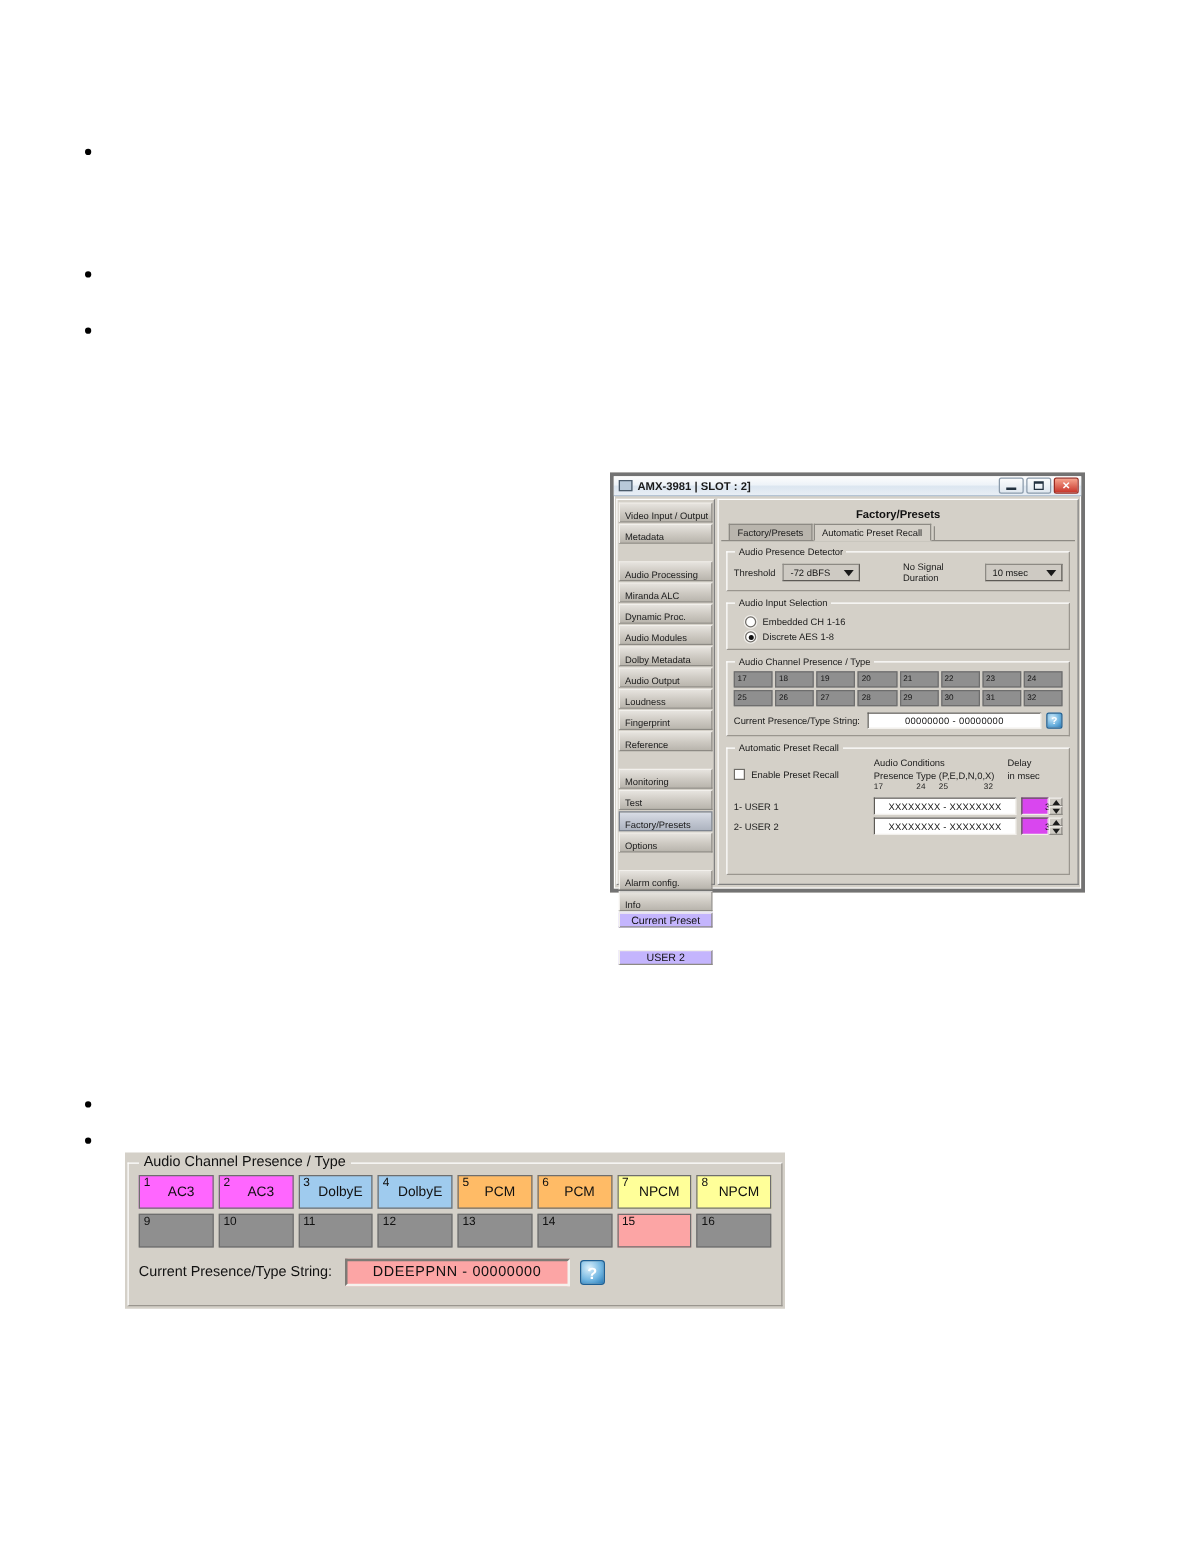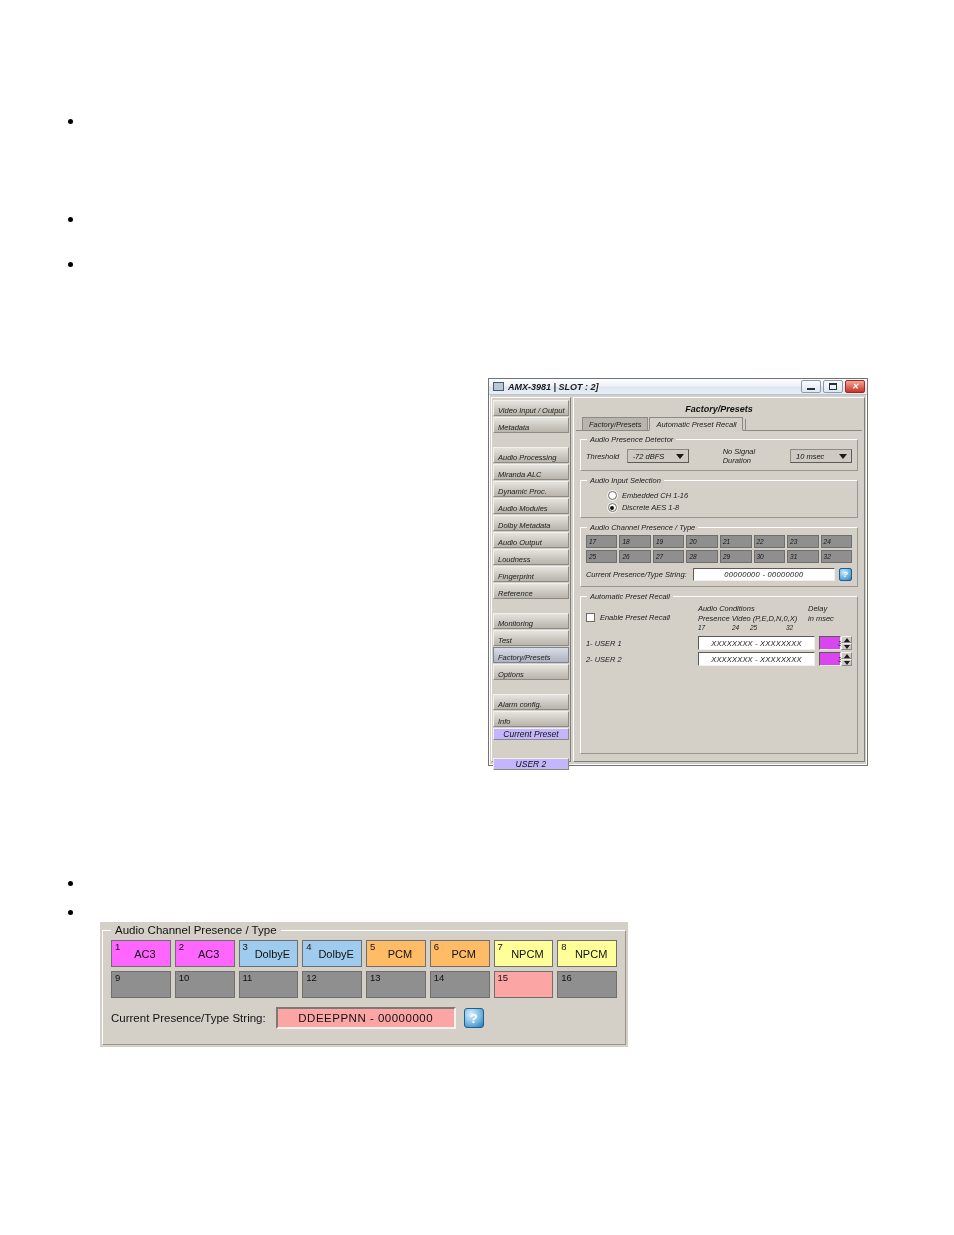--- a/index.html
+++ b/index.html
@@ -17,25 +17,24 @@
     position:absolute;
     width:5px; height:5px;
     background:#000;
     border-radius:50%;
   }
 
   
   #amx-window {
     position:absolute;
     left:488px; top:378px;
-    width:380px; height:388px;
+    width:380px; height:336px;
     background:#d4d0c8;
-    border:1px solid #737373;
+    border:3px solid #737373;
     box-shadow:0 0 0 1px #ffffff inset;
-    font-style:italic;
   }
   .titlebar {
     height:16px;
     background:linear-gradient(to bottom,#fdfdfd 0%,#eef3f8 45%,#dce6f0 55%,#e8eef5 100%);
     display:flex; align-items:center;
     padding:0 2px 0 4px;
     border-bottom:1px solid #b5c4d4;
   }
   .titlebar .tb-icon {
     width:11px; height:9px;
@@ -215,21 +214,21 @@
     min-width:62px;
   }
   .combo .cb-arrow {
     position:absolute; right:4px; top:50%;
     width:0;height:0; margin-top:-2px;
     border-left:4px solid transparent;
     border-right:4px solid transparent;
     border-top:5px solid #1b1b1b;
   }
 
-  .radio-row { display:flex; align-items:flex-start; margin:3px 0 0 22px; }
+  .radio-row { display:flex; align-items:flex-start; margin:3px 0 0 9px; }
   .radio {
     width:9px;height:9px;border-radius:50%;
     background:#ffffff;
     border:1px solid #6e6b66;
     box-shadow:0 0 0 1px #f0eeea;
     margin-right:5px;
     display:flex;align-items:center;justify-content:center;
     flex:0 0 auto;
   }
   .radio .dot { width:4px;height:4px;border-radius:50%; background:#111; display:none;}
@@ -550,21 +549,21 @@
 
           <div class="apr-head">
             <div class="apr-left">
               <div class="chk-row">
                 <div class="checkbox"></div>
                 <span class="lbl">Enable Preset Recall</span>
               </div>
             </div>
             <div class="apr-mid">
               <div class="hdr-line">Audio Conditions</div>
-              <div class="hdr-line">Presence Video (P,E,D,N,0,X)</div>
+              <div class="hdr-line">Presence Type (P,E,D,N,0,X)</div>
               <div class="numscale" id="numscale">
                   <span style="left: 0px;">17</span>
                   <span style="left: 34px;">24</span>
                   <span style="left: 52px;">25</span>
                   <span style="left: 88px;">32</span>
                 </div>
             </div>
             <div class="apr-right">
               <div class="hdr-line">Delay</div>
               <div class="hdr-line">in msec</div>

